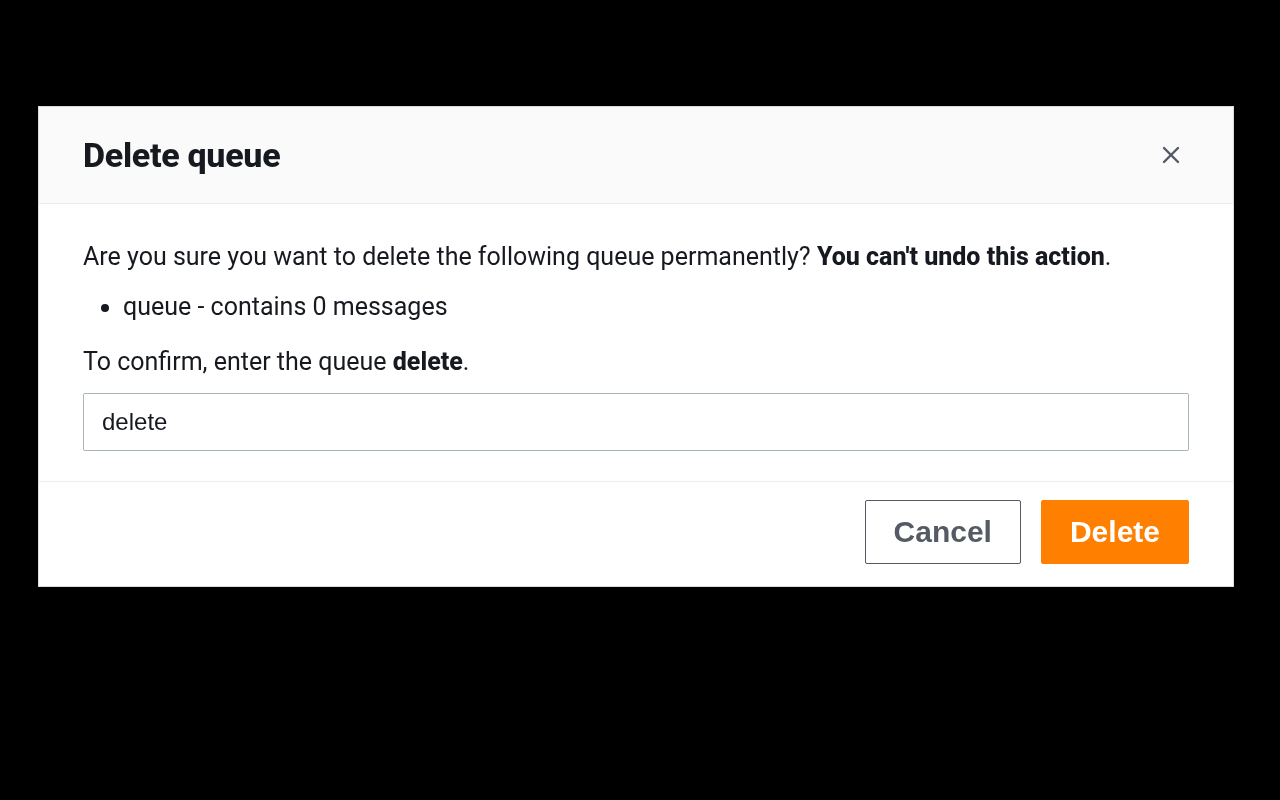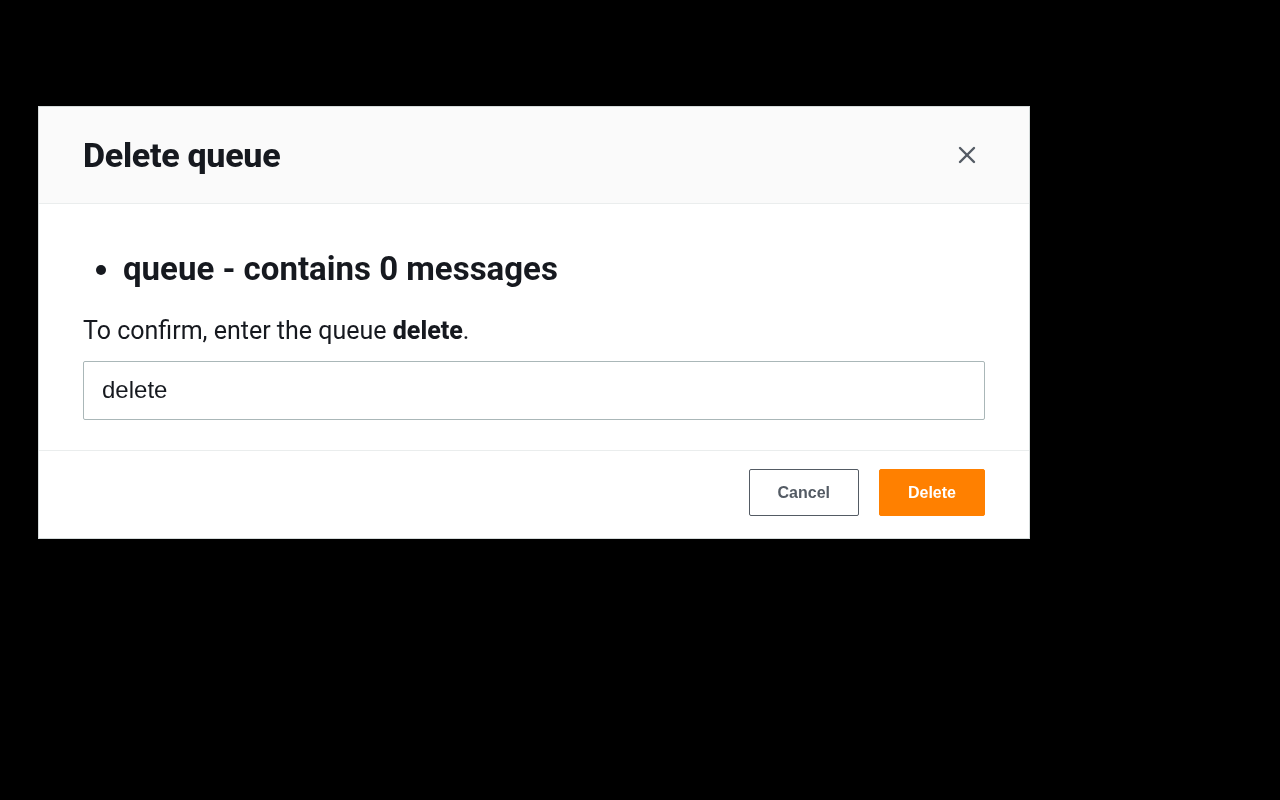--- a/index.html
+++ b/index.html
@@ -9,21 +9,21 @@
     width: 1280px;
     height: 800px;
     background: #000;
     font-family: -apple-system, BlinkMacSystemFont, "Segoe UI", Roboto, "Helvetica Neue", Arial, sans-serif;
     color: #16191f;
   }
   .stage {
     position: absolute;
     left: 38px;
     top: 106px;
-    width: 992px;
+    width: 1196px;
     background: #fafafa;
     border: 1px solid #d5dbdb;
     box-shadow: 0 10px 28px rgba(0,0,0,0.45);
   }
   .dialog-header {
     display: flex;
     align-items: center;
     justify-content: space-between;
     padding: 28px 44px 28px 44px;
     border-bottom: 1px solid #eaeded;
@@ -55,23 +55,22 @@
   }
   .dialog-body p { margin: 0 0 12px 0; }
   .warn-line { font-weight: 400; }
   .warn-bold { font-weight: 800; color: #16191f; }
   ul.bullets {
     margin: 6px 0 18px 0;
     padding-left: 40px;
   }
   ul.bullets li {
     list-style: disc;
-    font-size: 33px;
+    font-size: 25px;
     line-height: 1.5;
-    font-weight: bold;
   }
   .confirm-line { margin-top: 14px; margin-bottom: 22px; }
   .confirm-phrase { font-weight: 800; }
   .confirm-input {
     width: 100%;
     border: 1px solid #aab7b8;
     padding: 14px 18px;
     font-size: 24px;
     line-height: 1.2;
     color: #16191f;
@@ -81,21 +80,21 @@
   }
   .dialog-footer {
     background: #ffffff;
     border-top: 1px solid #eaeded;
     padding: 18px 44px 22px 44px;
     display: flex;
     justify-content: flex-end;
     gap: 20px;
   }
   .btn {
-    font-size: 16px;
+    font-size: 30px;
     font-weight: 700;
     padding: 13px 28px;
     border-radius: 2px;
     cursor: pointer;
     line-height: 1.2;
   }
   .btn-secondary {
     background: #ffffff;
     color: #545b64;
     border: 1px solid #545b64;
@@ -115,20 +114,23 @@
     <div class="dialog-title">Delete queue</div>
     <button class="close-btn" aria-label="Close">
       <svg width="28" height="28" viewBox="0 0 24 24" fill="none" stroke="currentColor" stroke-width="2.4" stroke-linecap="round">
         <line x1="5" y1="5" x2="19" y2="19"></line>
         <line x1="19" y1="5" x2="5" y2="19"></line>
       </svg>
     </button>
   </div>
 
   <div class="dialog-body">
+    <p class="warn-line">
+      <span>Are you sure you want to delete the following queue permanently? </span><span class="warn-bold">You can't undo this action</span><span>.</span>
+    </p>
 
     <ul class="bullets">
       <li>queue - contains 0 messages</li>
     </ul>
 
     <p class="confirm-line">
       <span>To confirm, enter the queue </span><span class="confirm-phrase">delete</span><span>.</span>
     </p>
 
     <input type="text" class="confirm-input" value="delete" style="">

